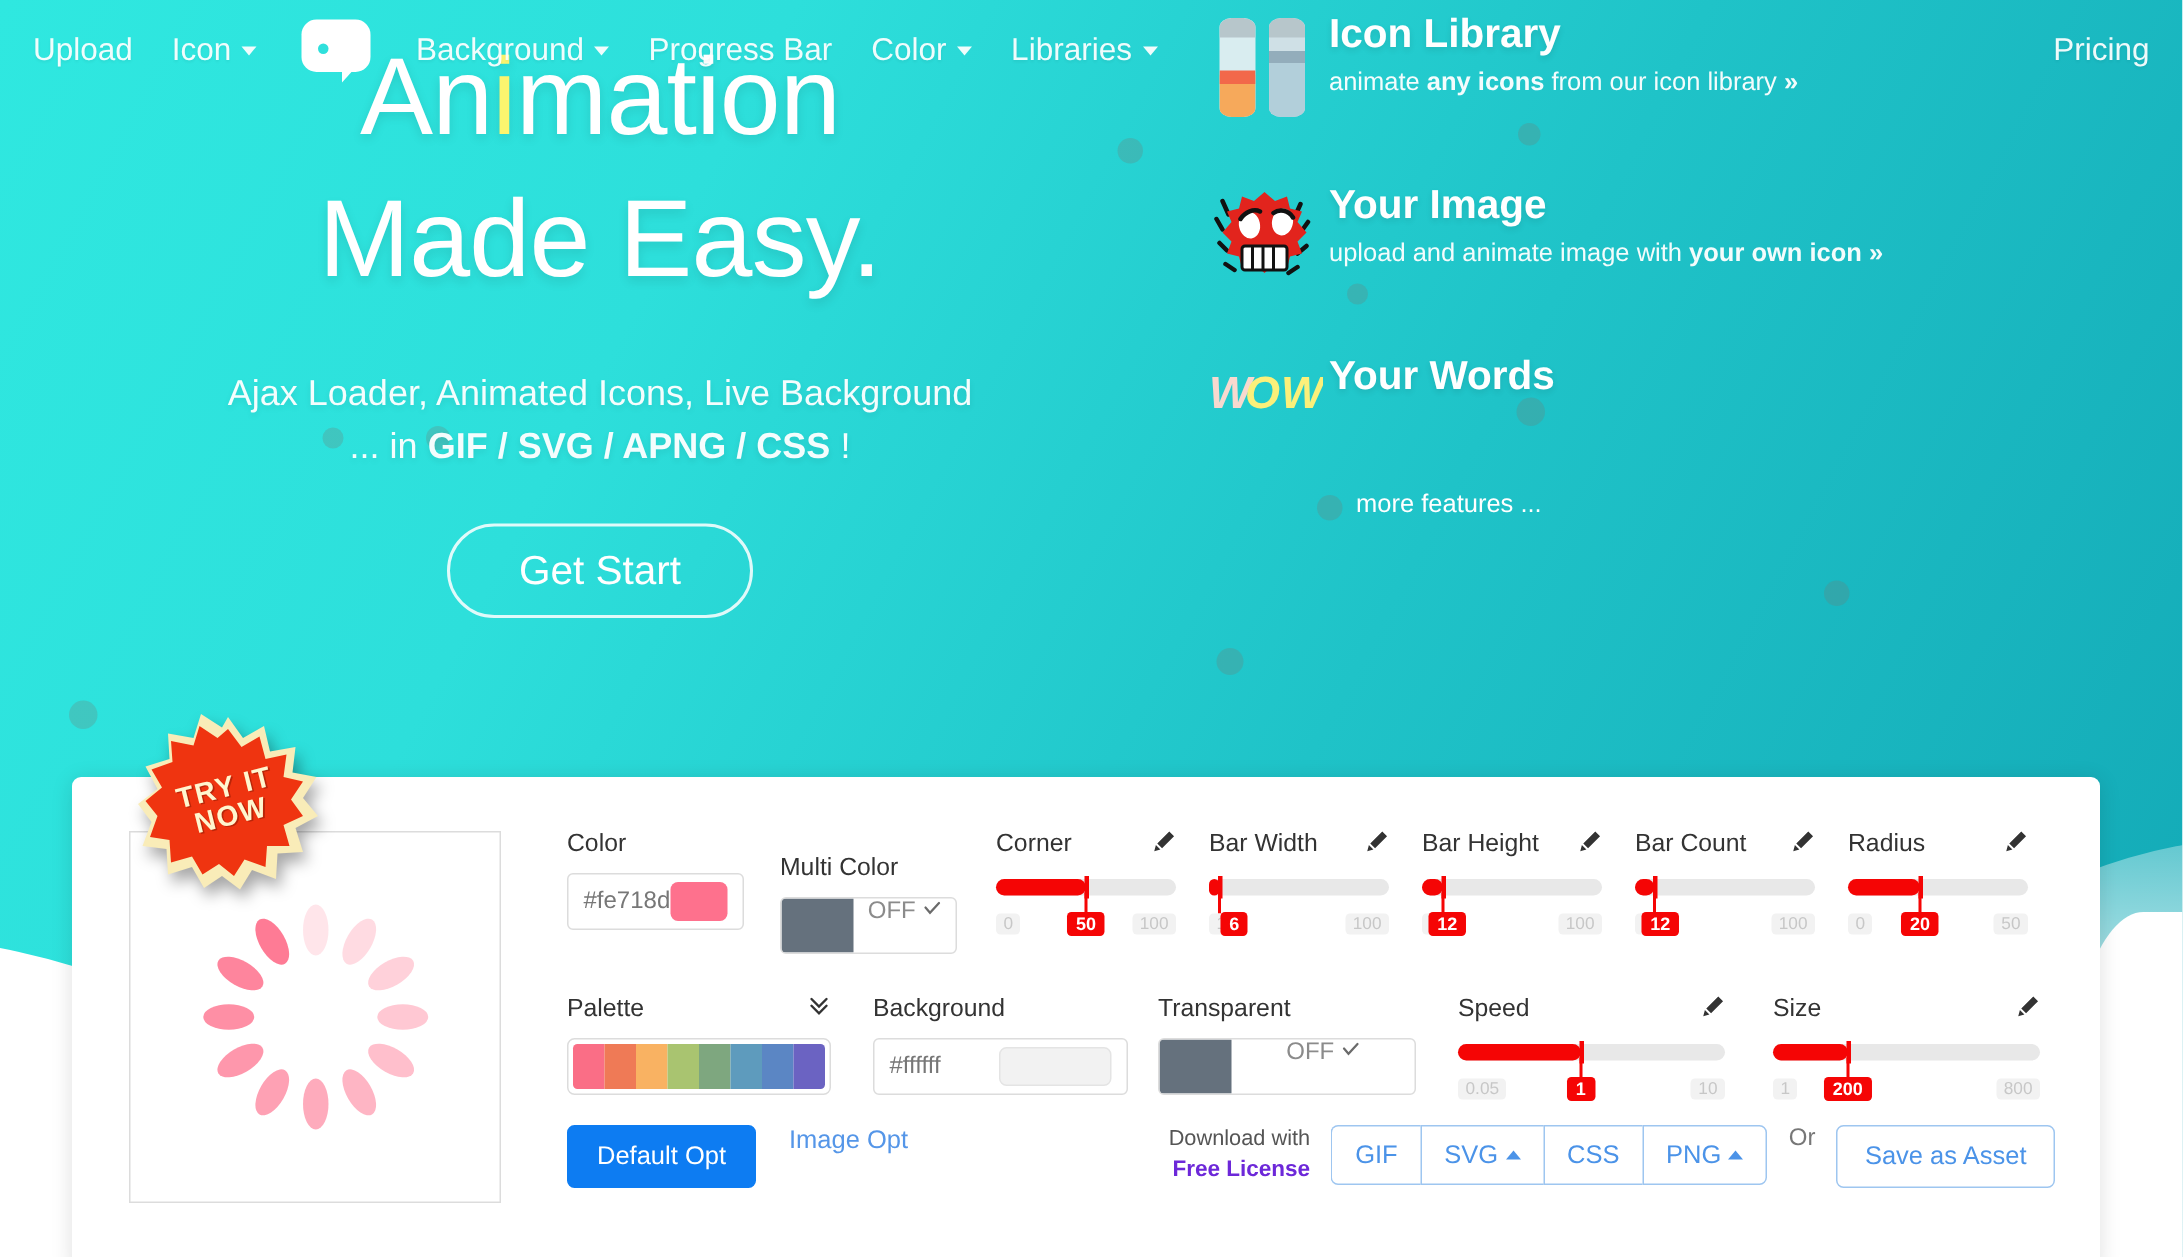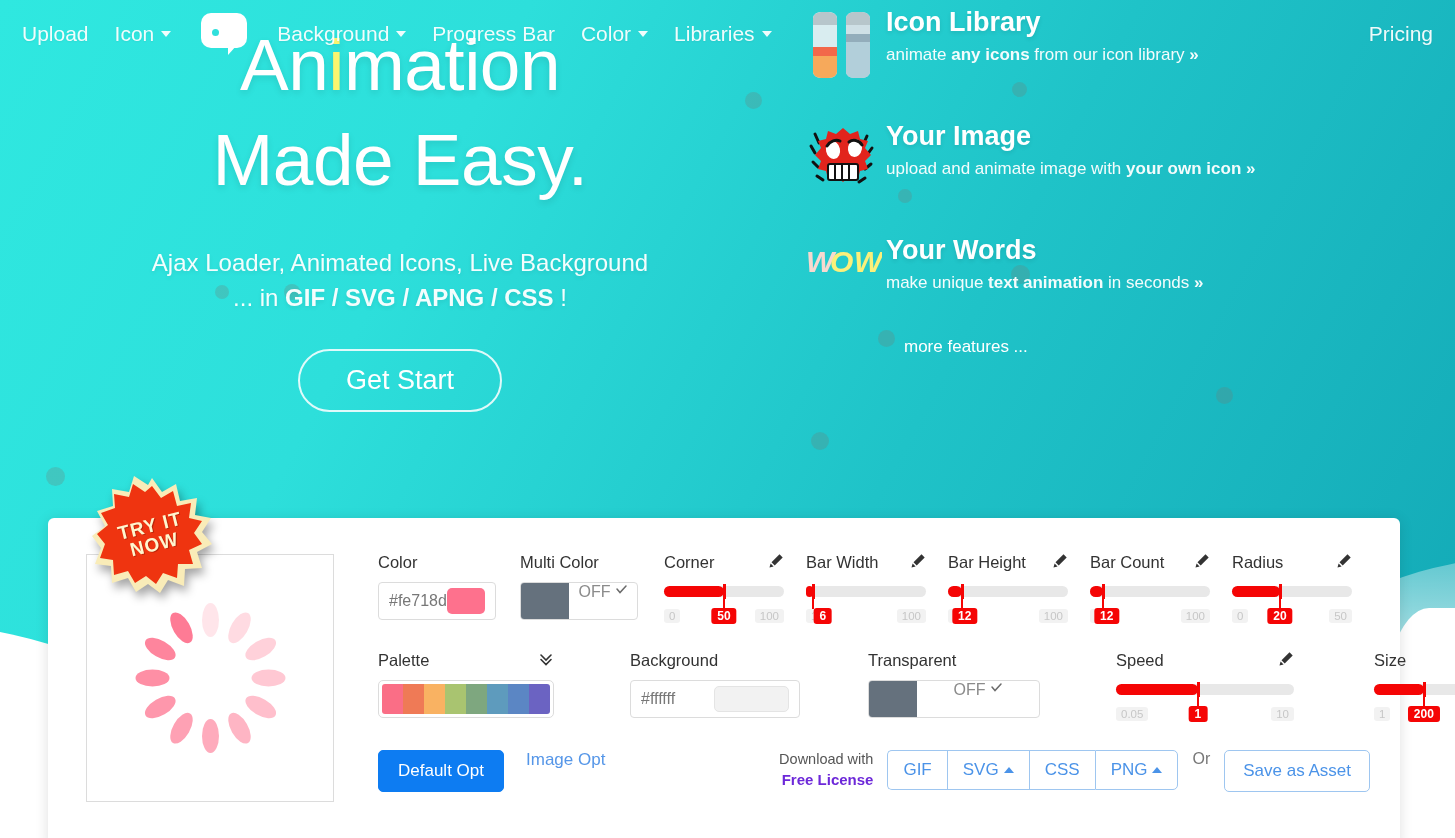--- a/index.html
+++ b/index.html
@@ -391,21 +391,20 @@
         <svg class="wow-ic" viewBox="0 0 78 42">
           <g font-family="Liberation Sans" font-size="30" font-weight="700" font-style="italic">
             <text x="2" y="32" fill="#f7d9cf">W</text>
             <text x="26" y="32" fill="#fbf07a">O</text>
             <text x="50" y="32" fill="#fbf07a">W</text>
           </g>
         </svg>
       </div>
       <div>
         <h3>Your Words</h3>
-        <p><span>make unique </span><b>text animation</b><span> in seconds </span><span class="chev">»</span></p>
       </div>
     </div>
 
     <div class="more-features">more features ...</div>
   </div>
 
   <div class="editor">
 
     <div class="badge-try">
       <svg viewBox="0 0 120 118" style="position:absolute;inset:0;width:100%;height:100%;">
@@ -439,21 +438,21 @@
       <div class="ctl-row" id="row1">
           <div class="ctl" style="margin-right: 24px;">
             <div class="ctl-head">
               <span class="t">Color</span>
             </div>
             <div class="txtbox">
               <span>#fe718d</span>
               <span class="swatch" style="background: rgb(254, 113, 141);"></span>
             </div>
           </div>
-          <div class="ctl" style="margin-right: 26px;">
+          <div class="ctl" style="margin-right: 26px; margin-top: 16px;">
             <div class="ctl-head">
               <span class="t">Multi Color</span>
             </div>
             <div class="toggle">
               <div class="knob"></div>
               <div class="val">
                 <span>OFF</span>
                 <svg width="13" height="13" viewBox="0 0 13 13">
                   <path d="M2 6l3 3.5L11 3" stroke="#6b6b6b" stroke-width="1.5" fill="none" stroke-linecap="round"></path>
                 </svg>
@@ -554,21 +553,21 @@
                 <div class="stem" style="left: calc(40% - 1px);"></div>
               </div>
               <div class="scale">
                 <span class="mn">0</span>
                 <span class="cur" style="left: 40%;">20</span>
                 <span class="mx">50</span>
               </div>
             </div>
           </div>
         </div>
-      <div class="ctl-row" id="row2" style="margin-top:26px;gap:48px;">
+      <div class="ctl-row" id="row2" style="margin-top:26px;">
           <div class="ctl" style="margin-right: 28px; width: 176px;">
             <div class="ctl-head">
               <span class="t">Palette</span>
               <span class="chev2"><svg width="16" height="16" viewBox="0 0 16 16">
                   <path d="M3 4l5 5 5-5M3 8.5l5 5 5-5" stroke="#333" stroke-width="1.6" fill="none" stroke-linecap="round"></path>
                 </svg></span>
             </div>
             <div class="palette-box">
               <i style="background: rgb(250, 110, 134);"></i>
               <i style="background: rgb(239, 122, 86);"></i>

